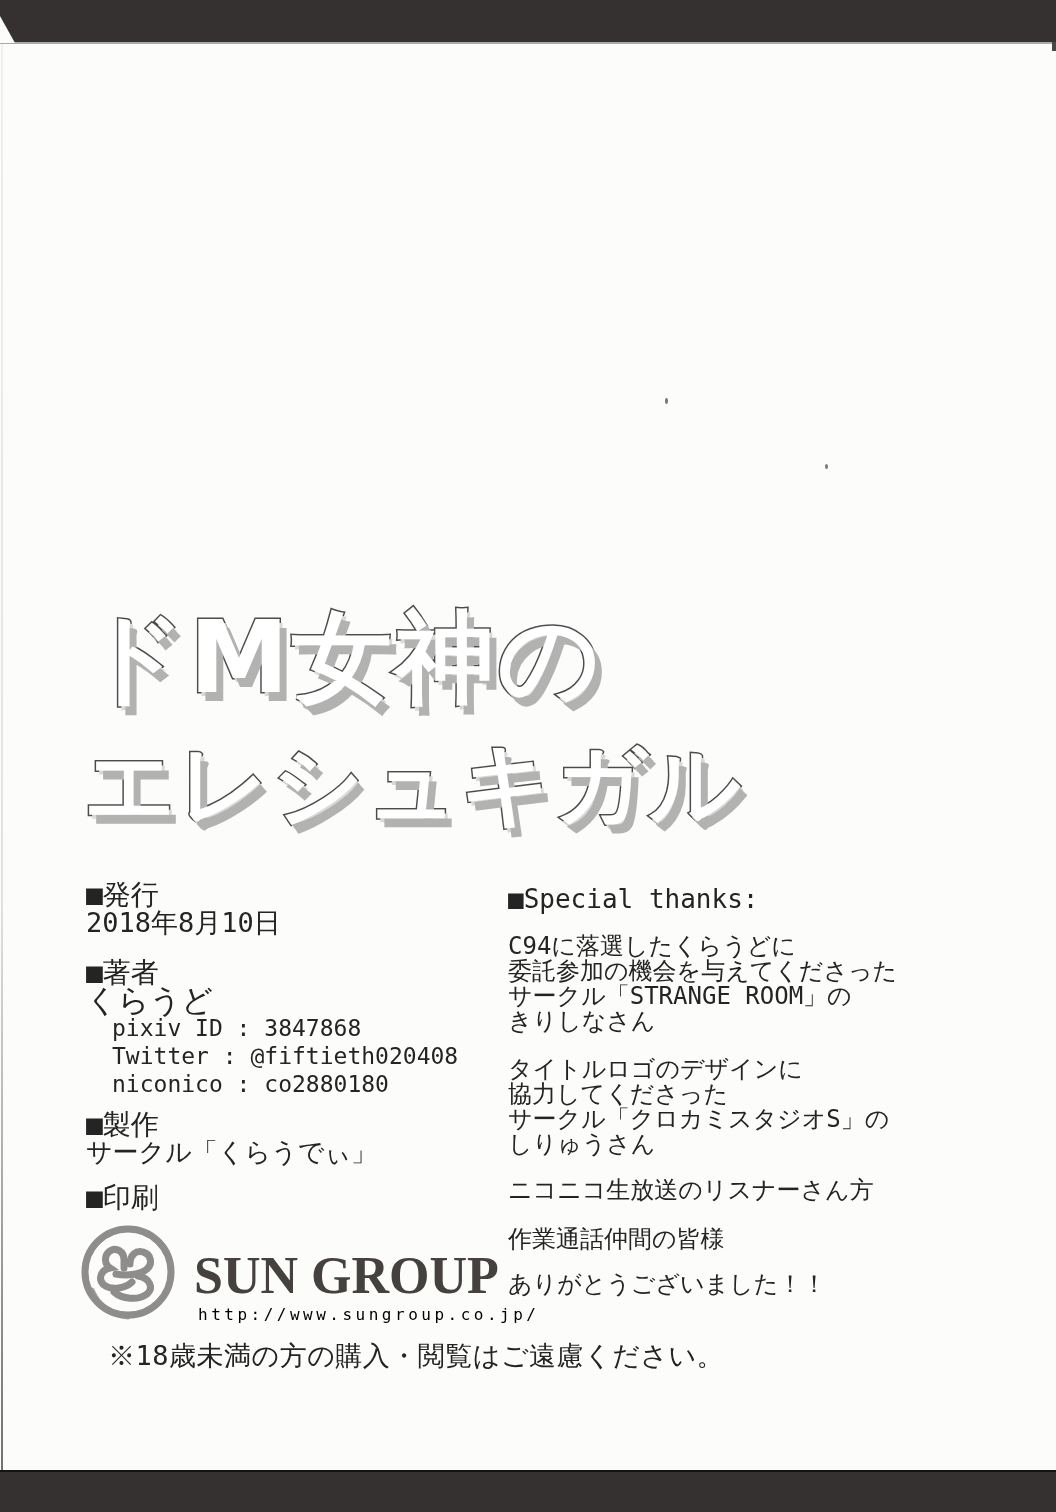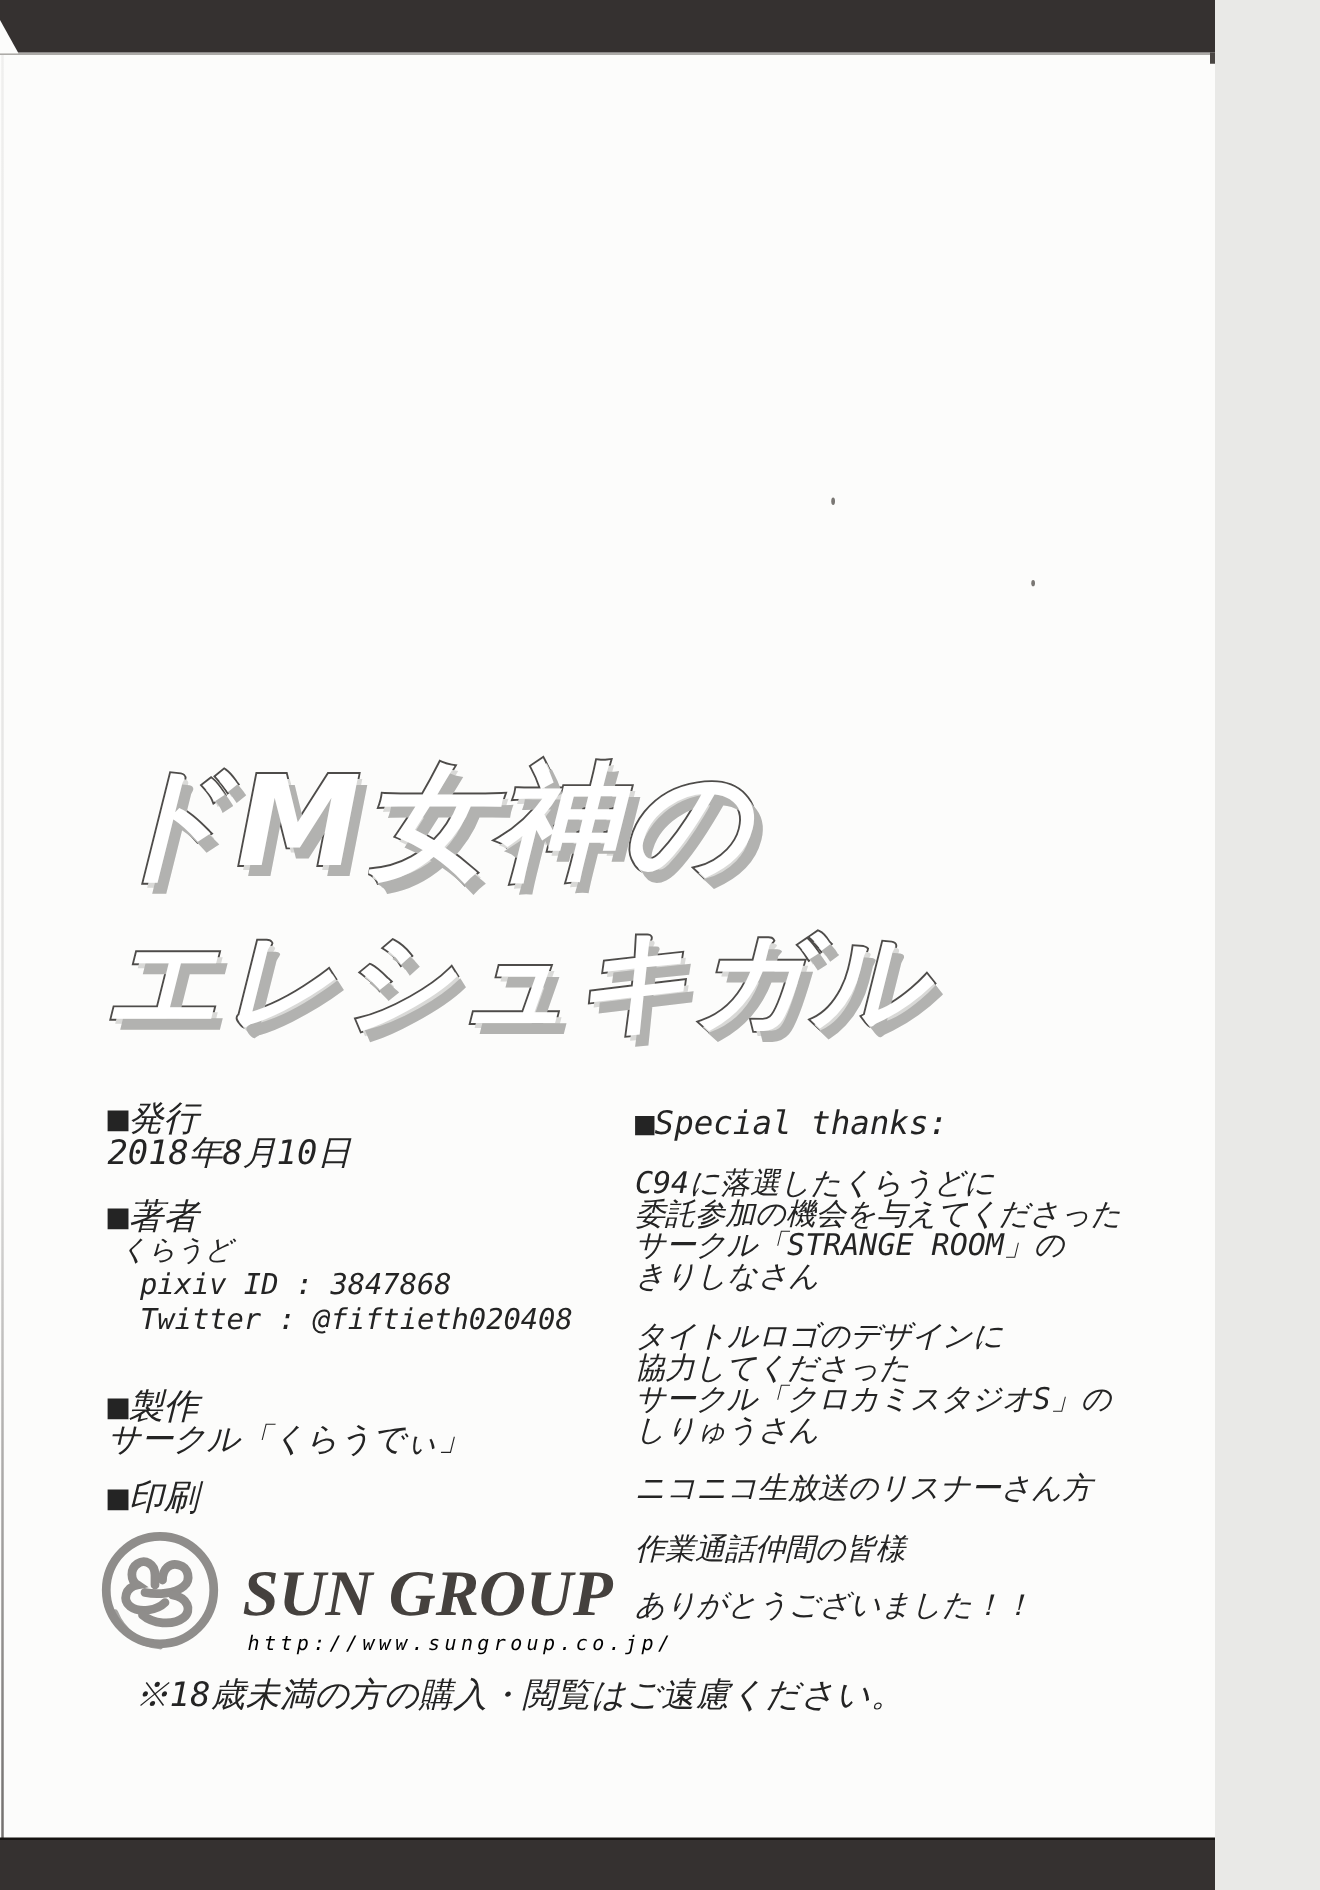--- a/index.html
+++ b/index.html
@@ -1,17 +1,17 @@
 <!DOCTYPE html>
 <html><head>
 <meta charset="utf-8">
 <style>
   html,body{margin:0;padding:0;}
   body{width:1056px;height:1512px;background:#e9e9e7;font-family:"DejaVu Sans",sans-serif;}
-  .page{position:relative;width:972px;height:1512px;background:#fcfcfb;overflow:hidden;font-style:italic;}
+  .page{position:relative;width:1056px;height:1512px;background:#fcfcfb;overflow:hidden;}
 
   
   .band-top{position:absolute;left:0;top:0;width:1056px;height:42px;background:#353130;}
   .band-top-edge{position:absolute;left:0;top:42px;width:1056px;height:2px;background:#6a6662;opacity:.55;}
   .band-notch{position:absolute;left:0;top:16px;width:15px;height:27px;background:#fcfcfb;
               clip-path:polygon(0 0,0 100%,100% 100%);}
   .band-right-tail{position:absolute;right:0;top:42px;width:4px;height:9px;background:#4a4644;}
   .band-bottom{position:absolute;left:0;top:1472px;width:1056px;height:40px;background:#353130;}
   .band-bottom-edge{position:absolute;left:0;top:1470px;width:1056px;height:2px;background:#161412;}
   .edge-line-left{position:absolute;left:1px;top:44px;width:2px;height:1428px;
@@ -32,21 +32,21 @@
      font-family:"DejaVu Sans Mono","Liberation Mono",monospace;}
   .h{font-size:28px;line-height:30px;}
   .b{font-size:24px;line-height:25px;}
   .lat{font-size:23px;line-height:28px;}
   .para .ln{white-space:nowrap;}
 
   
   .pub-h{left:86px;top:880px;}
   .pub-date{left:86px;top:910px;font-size:27px;}
   .auth-h{left:86px;top:958px;}
-  .auth-name{left:96px;top:988px;font-size:22px;}
+  .auth-name{left:86px;top:988px;font-size:31px;}
   .auth-credits{left:112px;top:1014px;}
   .prod-h{left:86px;top:1110px;}
   .prod-circle{left:86px;top:1140px;font-size:26px;}
   .print-h{left:86px;top:1183px;}
   .notice{left:108px;top:1338px;font-size:27px;letter-spacing:.5px;}
 
   
   .st-h{left:508px;top:884px;font-size:26px;}
   .st-p1{left:508px;top:934px;}
   .st-p2{left:508px;top:1057px;}
@@ -82,20 +82,21 @@
   <div class="title-line title-line2">エレシュキガル</div>
 
   <div class="t h pub-h">■発行</div>
   <div class="t b pub-date">2018年8月10日</div>
 
   <div class="t h auth-h">■著者</div>
   <div class="t b auth-name">くらうど</div>
   <div class="t lat auth-credits para">
     <div class="ln">pixiv ID : 3847868</div>
     <div class="ln">Twitter : @fiftieth020408</div>
+    <div class="ln">niconico : co2880180</div>
   </div>
 
   <div class="t h prod-h">■製作</div>
   <div class="t b prod-circle">サークル「くらうでぃ」</div>
 
   <div class="t h print-h">■印刷</div>
 
   <div class="sun-logo">
     <svg class="sun-emblem" viewBox="0 0 104 100">
       <g fill="none" stroke="#8f8d8b" stroke-linecap="round">

